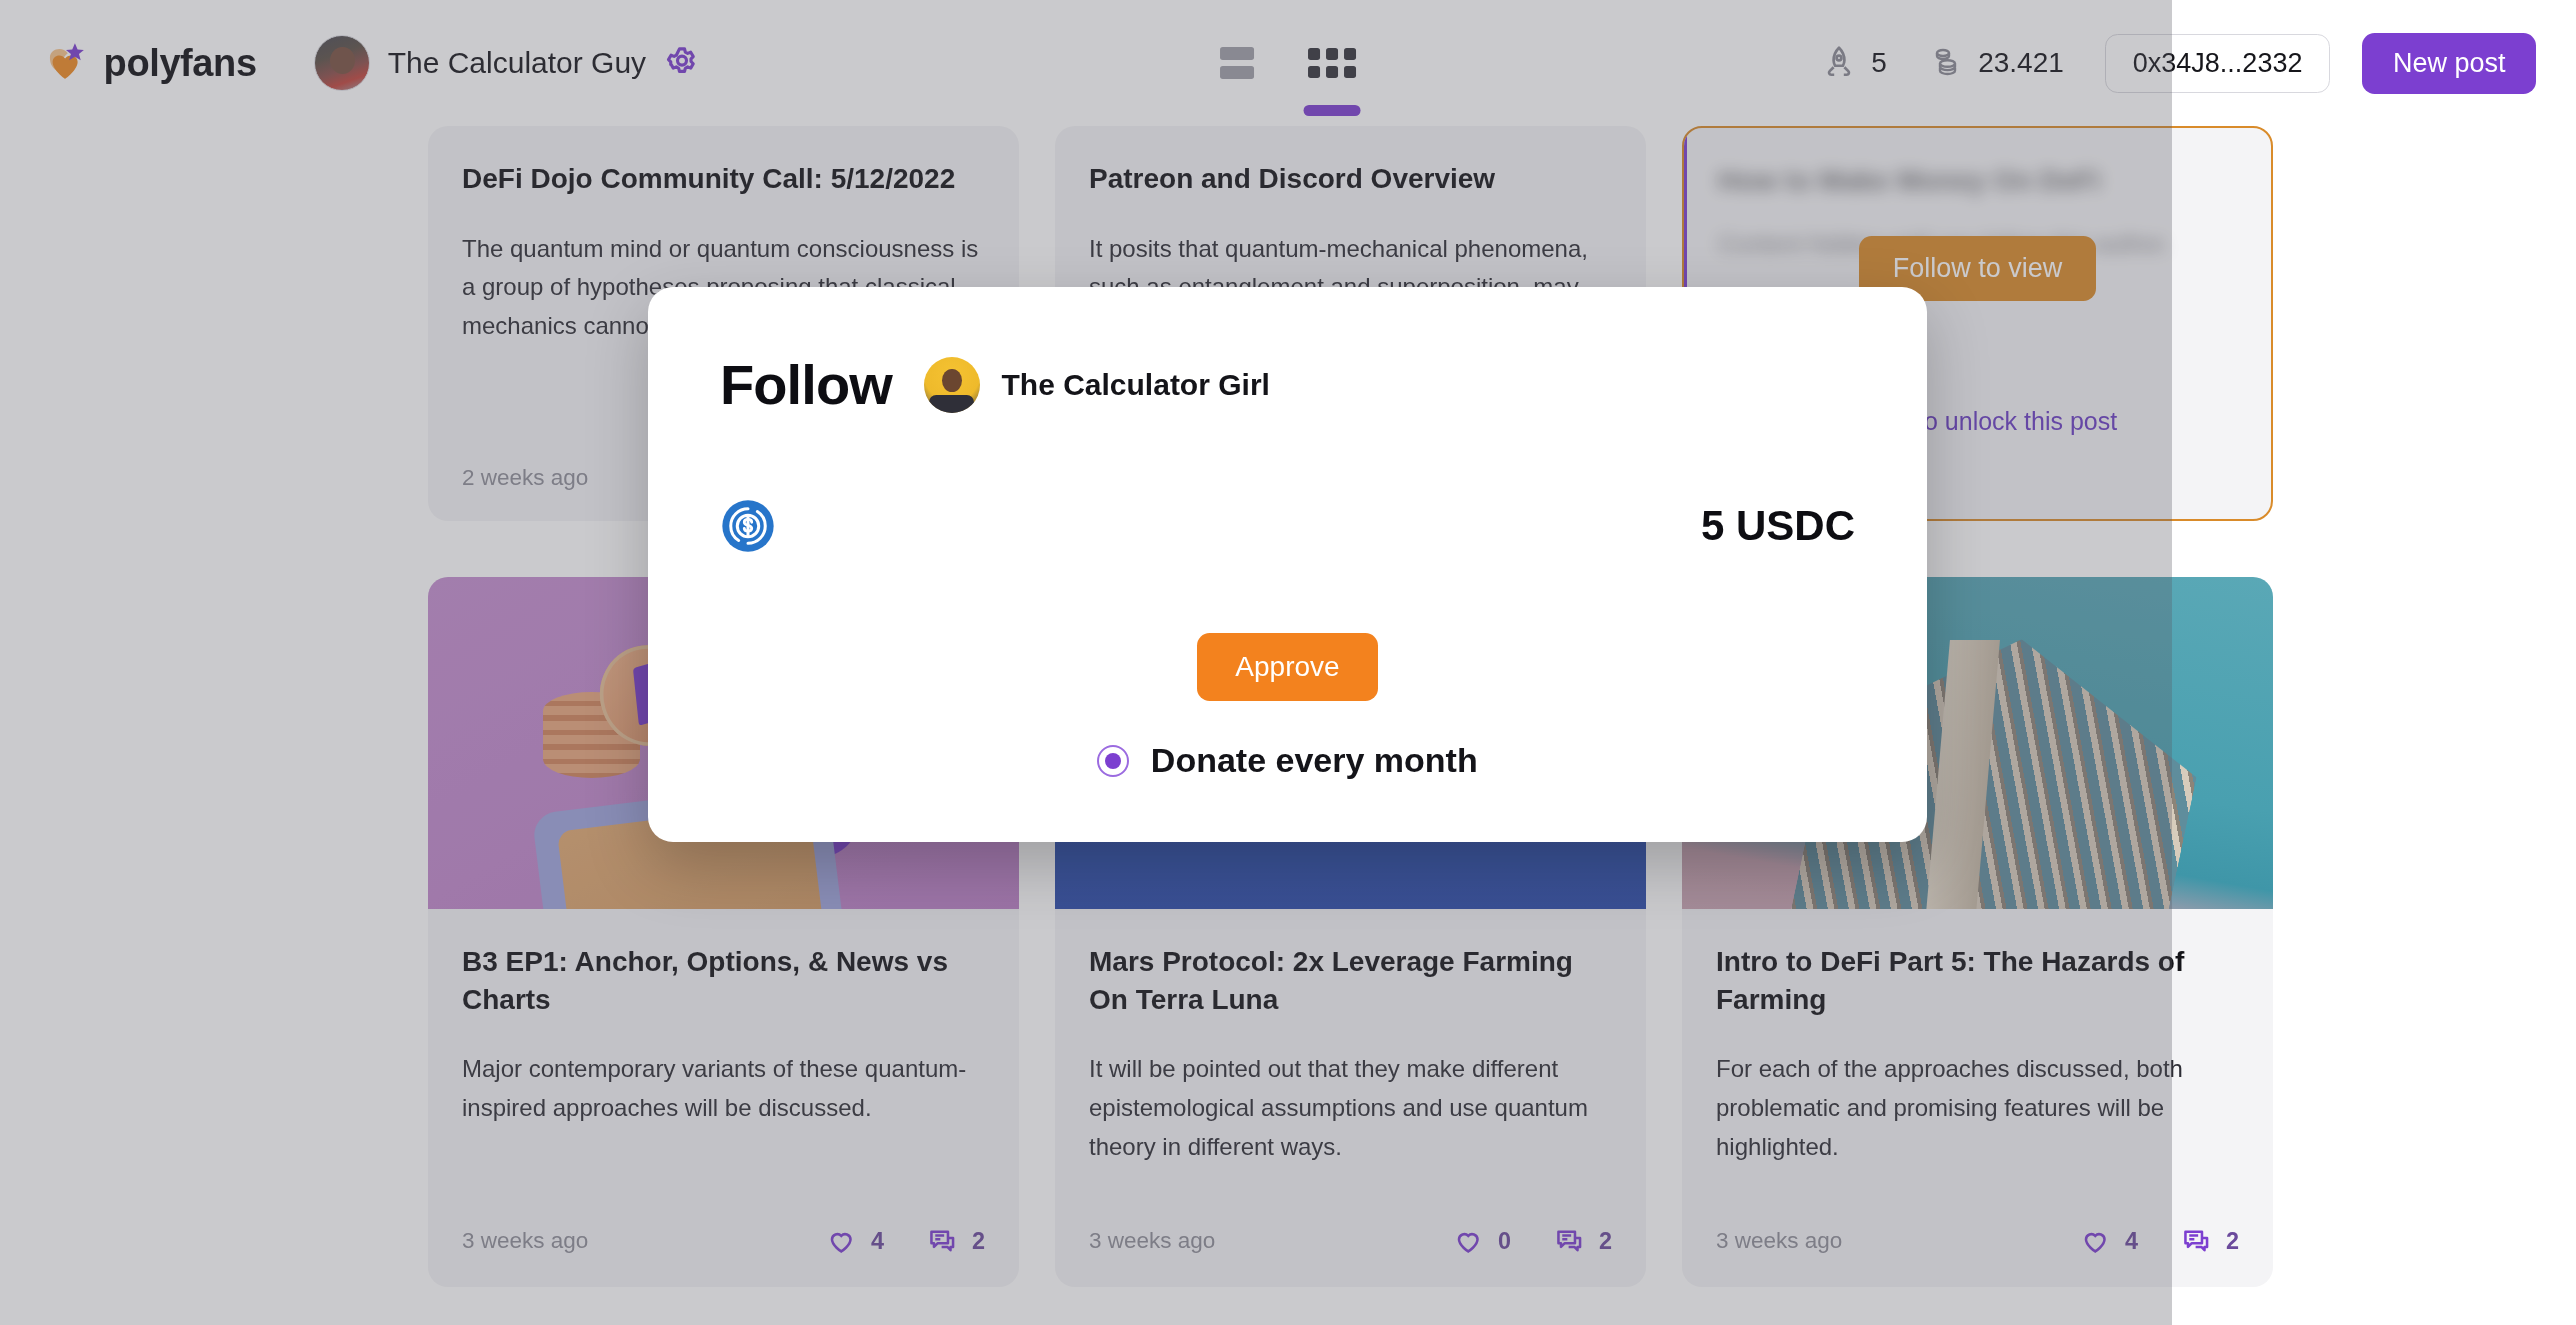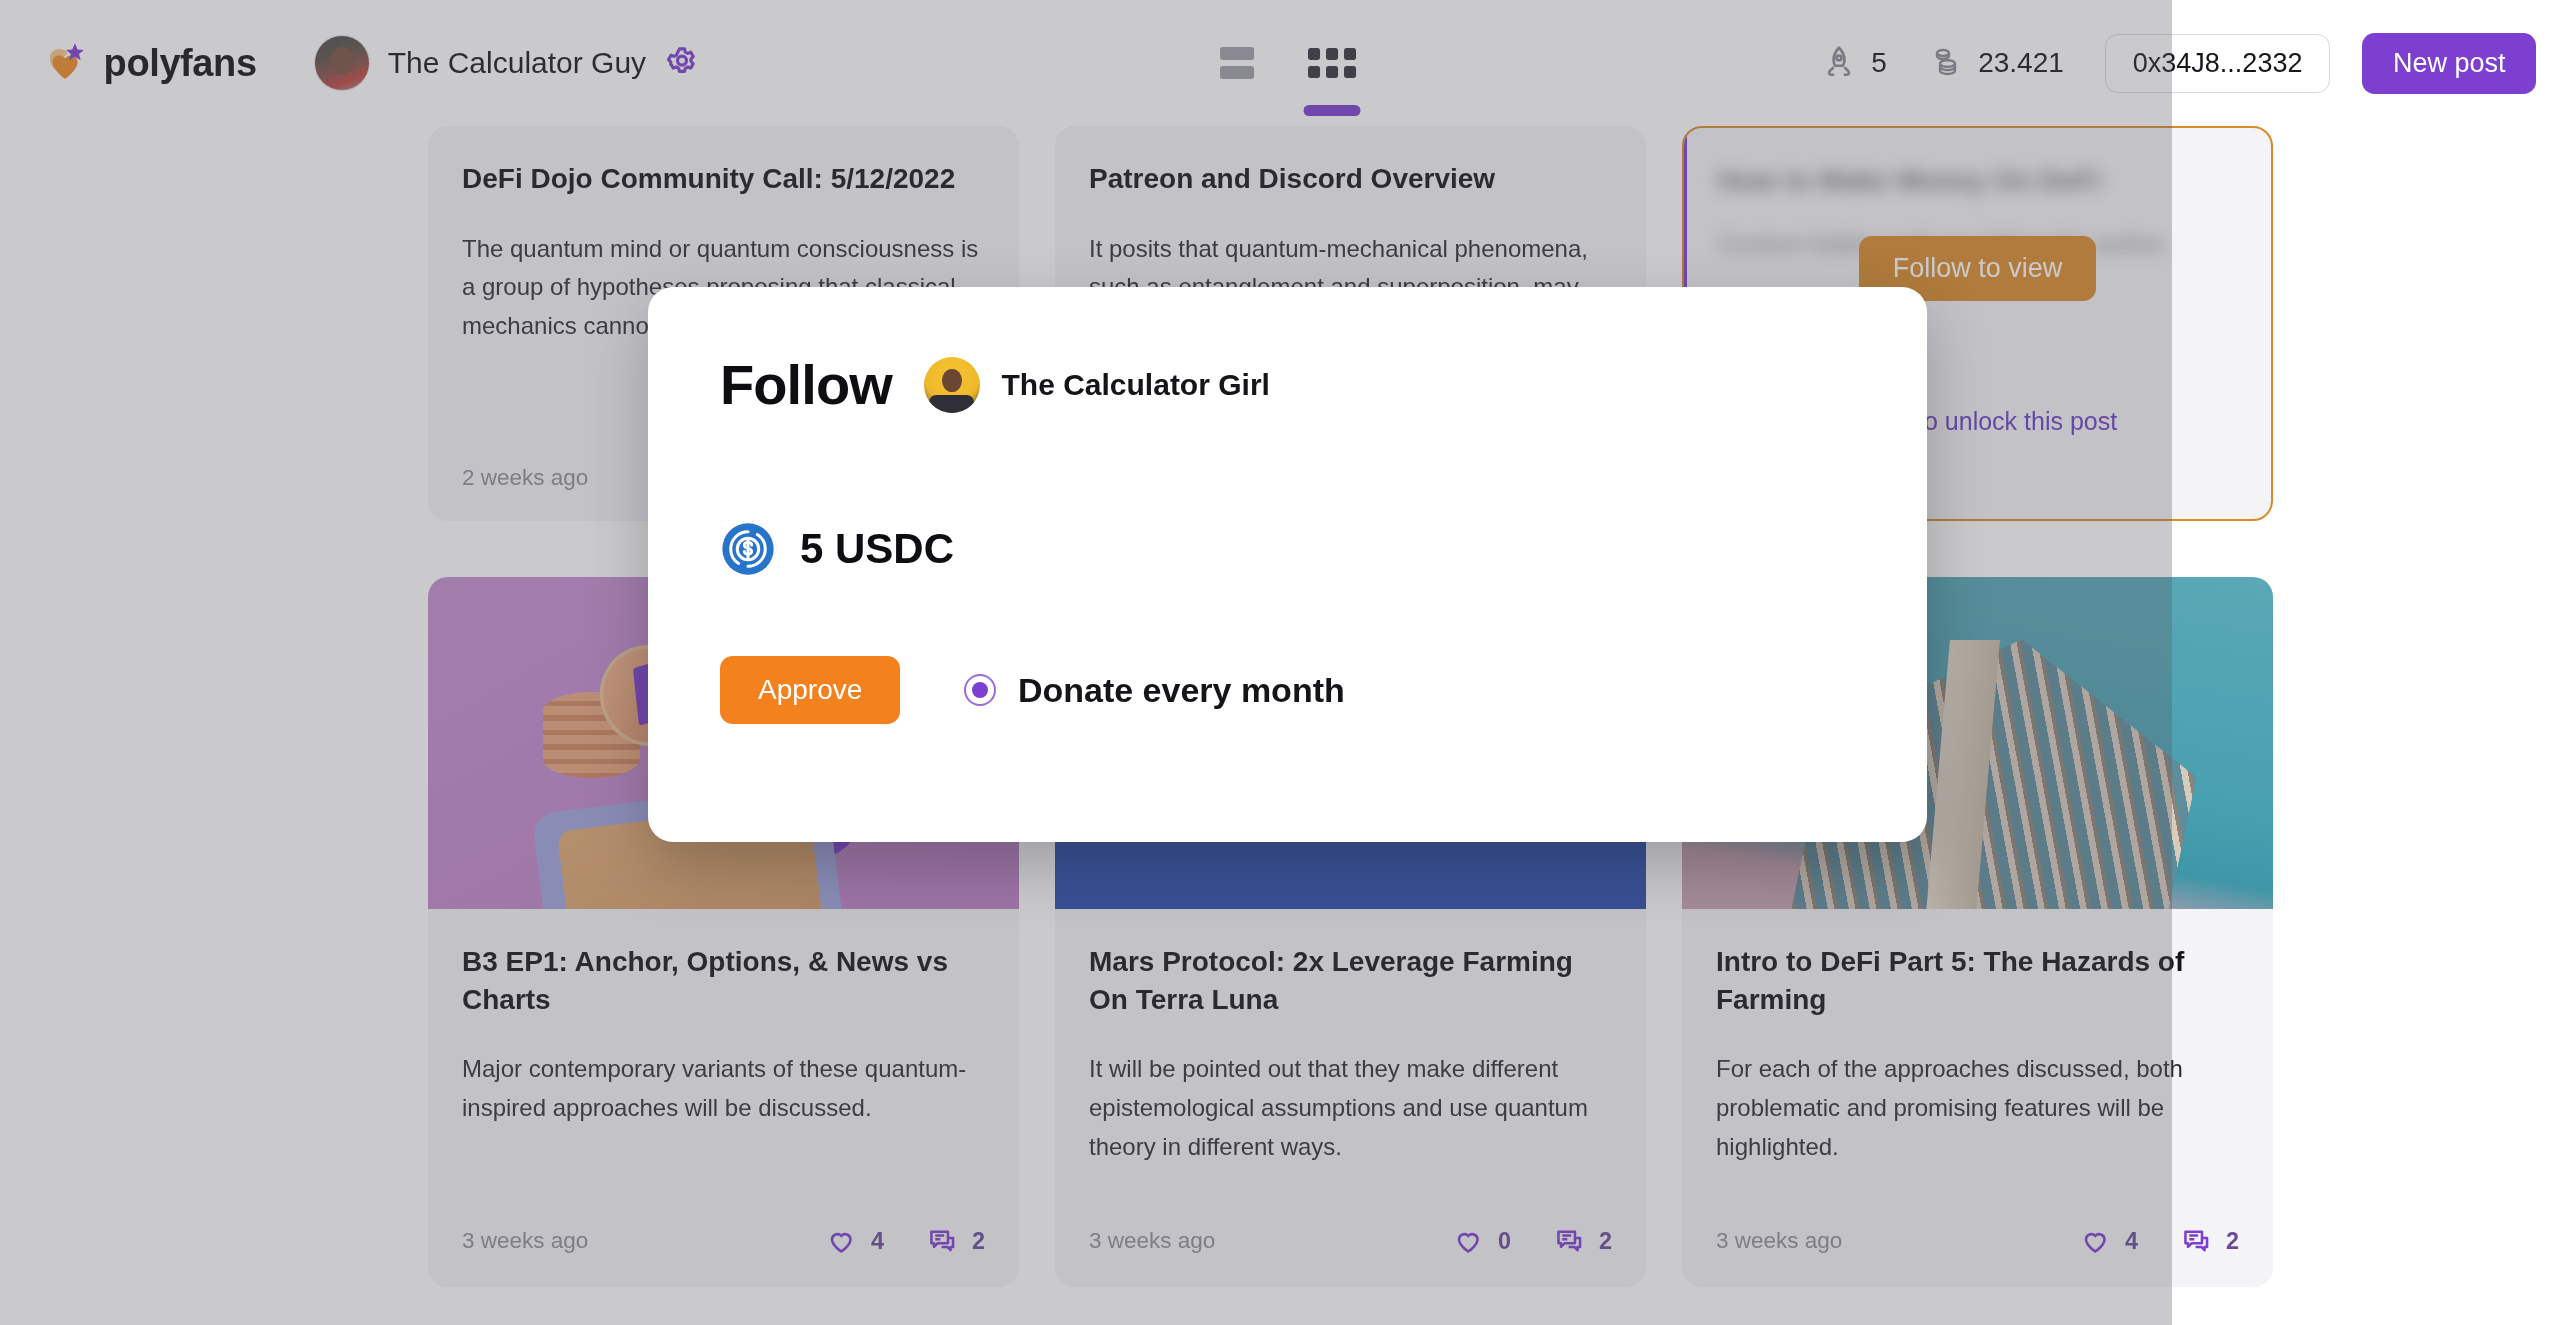--- a/index.html
+++ b/index.html
@@ -217,24 +217,24 @@
   .avatar-girl::after{
     content:""; position:absolute; left:18px; top:12.6px; width:20px; height:23.4px;
     border-radius:50%; background:#6b4630;
   }
   .avatar-girl::before{
     content:""; position:absolute; left:5.4px; bottom:0; width:45px; height:18px;
     background:#2f2f38; border-radius:7.2px 7.2px 0 0;
   }
   .modal-author-name { font-size: 30px; font-weight: 700; color: #141419; }
   .modal-sub { margin-top: 40px; font-size: 26px; color: #24242c; }
-  .price-row { display: flex; align-items: center; gap: 24px; margin-top: 104px; }
+  .price-row { display: flex; align-items: center; gap: 34px; margin-top: 81px; justify-content: space-between; }
   .usdc-icon { width: 56px; height: 56px; flex:none; }
   .price-text { font-size: 42px; font-weight: 700; color: #0d0d12; }
-  .action-row { display: flex; align-items: center; gap: 64px; margin-top: 79px; }
+  .action-row { display: flex; align-items: center; gap: 40px; margin-top: 79px; flex-direction: column; }
   .approve-btn {
     background: #f3821e; color: #ffffff; border: none;
     border-radius: 12.6px; height: 68px; padding: 0 38px;
     font-size: 28px; font-weight: 500; cursor: pointer;
     font-family: "Liberation Sans", sans-serif;
   }
   .radio-row { display: flex; align-items: center; gap: 21.6px; cursor: pointer; }
   .radio {
     width: 32px; height: 32px; border-radius: 50%;
     border: 2.7px solid #9b6be0; display:flex; align-items:center; justify-content:center;

